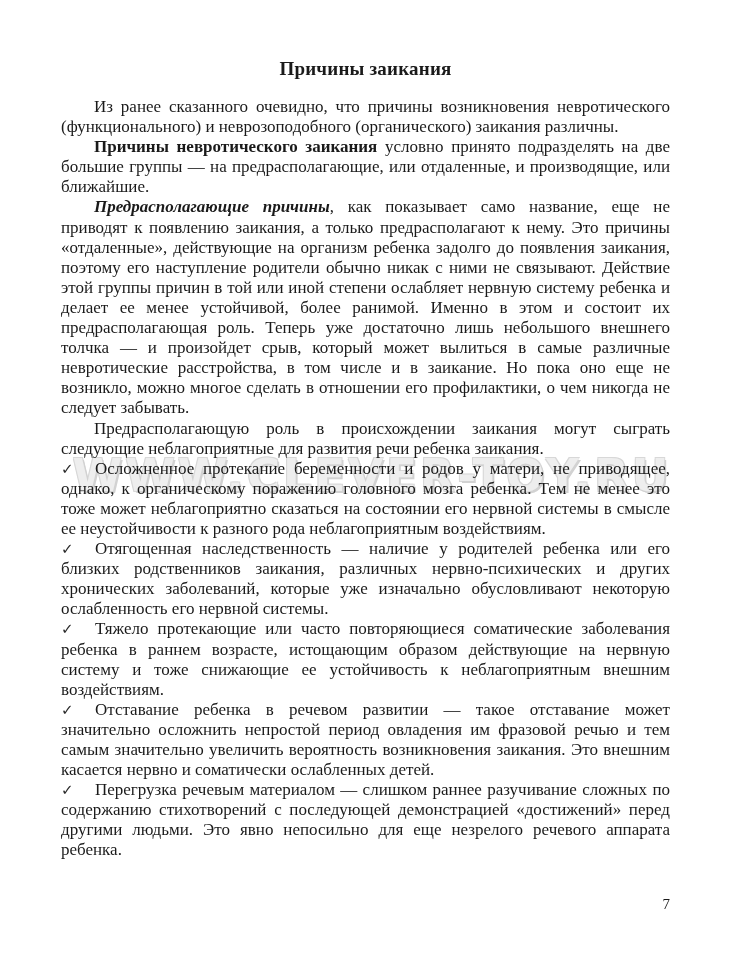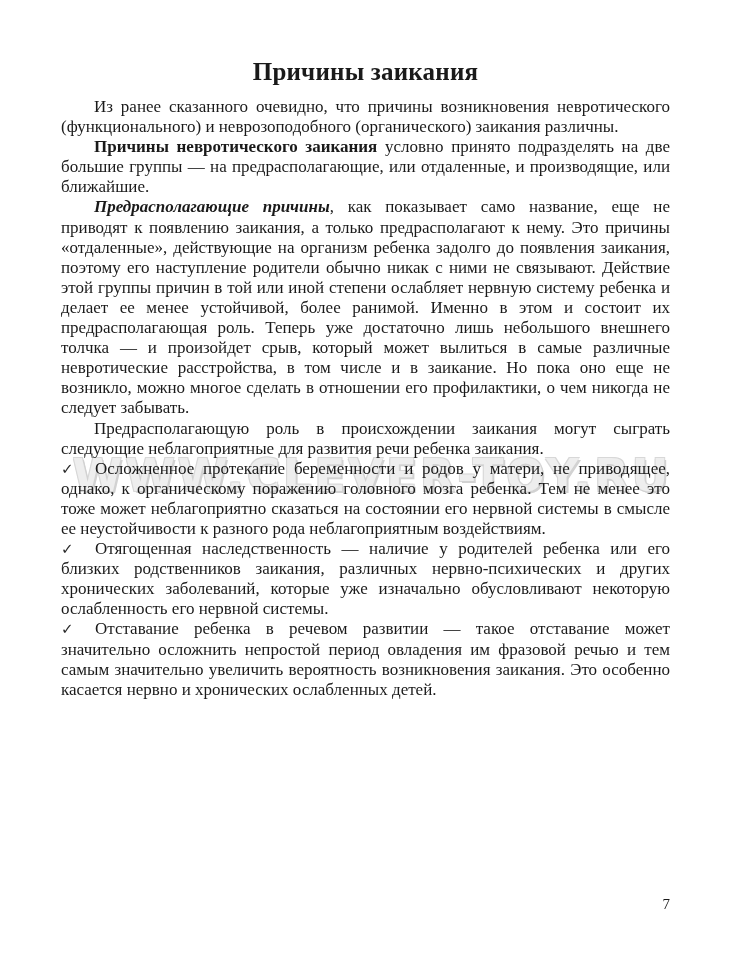--- a/index.html
+++ b/index.html
@@ -16,21 +16,21 @@
     font-family: "Liberation Serif", "DejaVu Serif", serif;
     color: #1a1a1a;
   }
   .title {
     position: absolute;
     top: 58px;
     left: 61px;
     width: 609px;
     margin: 0;
     text-align: center;
-    font-size: 25px;
+    font-size: 19px;
     font-weight: bold;
     letter-spacing: 0.2px;
     z-index: 2;
   }
   .watermark {
     position: absolute;
     top: 449px;
     left: 0;
     width: 744px;
     text-align: center;
@@ -90,16 +90,18 @@
 <div class="page">
   <div class="watermark">WWW.CLEVER-TOY.RU</div>
   <h1 class="title">Причины заикания</h1>
   <div class="body-text">
       <p class="indent"><span>Из ранее сказанного очевидно, что причины возникновения невротического (функционального) и неврозоподобного (органического) заикания различны.</span></p>
       <p class="indent"><span class="run-b">Причины невротического заикания</span><span> условно принято подразделять на две большие группы — на предрасполагающие, или отдаленные, и производящие, или ближайшие.</span></p>
       <p class="indent"><span class="run-bi">Предрасполагающие причины</span><span>, как показывает само название, еще не приводят к появлению заикания, а только предрасполагают к нему. Это причины «отдаленные», действующие на организм ребенка задолго до появления заикания, поэтому его наступление родители обычно никак с ними не связывают. Действие этой группы причин в той или иной степени ослабляет нервную систему ребенка и делает ее менее устойчивой, более ранимой. Именно в этом и состоит их предрасполагающая роль. Теперь уже достаточно лишь небольшого внешнего толчка — и произойдет срыв, который может вылиться в самые различные невротические расстройства, в том числе и в заикание. Но пока оно еще не возникло, можно многое сделать в отношении его профилактики, о чем никогда не следует забывать.</span></p>
       <p class="indent"><span>Предрасполагающую роль в происхождении заикания могут сыграть следующие неблагоприятные для развития речи ребенка заикания.</span></p>
       <p class="check"><span class="checkmark">✓</span><span>Осложненное протекание беременности и родов у матери, не приводящее, однако, к органическому поражению головного мозга ребенка. Тем не менее это тоже может неблагоприятно сказаться на состоянии его нервной системы в смысле ее неустойчивости к разного рода неблагоприятным воздействиям.</span></p>
       <p class="check"><span class="checkmark">✓</span><span>Отягощенная наследственность — наличие у родителей ребенка или его близких родственников заикания, различных нервно-психических и других хронических заболеваний, которые уже изначально обусловливают некоторую ослабленность его нервной системы.</span></p>
-      <p class="check"><span class="checkmark">✓</span><span>Отставание ребенка в речевом развитии — такое отставание может значительно осложнить непростой период овладения им фразовой речью и тем самым значительно увеличить вероятность возникновения заикания. Это особенно касается нервно и хронических ослабленных детей.</span></p>
+      <p class="check"><span class="checkmark">✓</span><span>Тяжело протекающие или часто повторяющиеся соматические заболевания ребенка в раннем возрасте, истощающим образом действующие на нервную систему и тоже снижающие ее устойчивость к неблагоприятным внешним воздействиям.</span></p>
+      <p class="check"><span class="checkmark">✓</span><span>Отставание ребенка в речевом развитии — такое отставание может значительно осложнить непростой период овладения им фразовой речью и тем самым значительно увеличить вероятность возникновения заикания. Это внешним касается нервно и соматически ослабленных детей.</span></p>
+      <p class="check"><span class="checkmark">✓</span><span>Перегрузка речевым материалом — слишком раннее разучивание сложных по содержанию стихотворений с последующей демонстрацией «достижений» перед другими людьми. Это явно непосильно для еще незрелого речевого аппарата ребенка.</span></p>
     </div>
   <div class="page-number">7</div>
 </div>
 
 </body></html>

